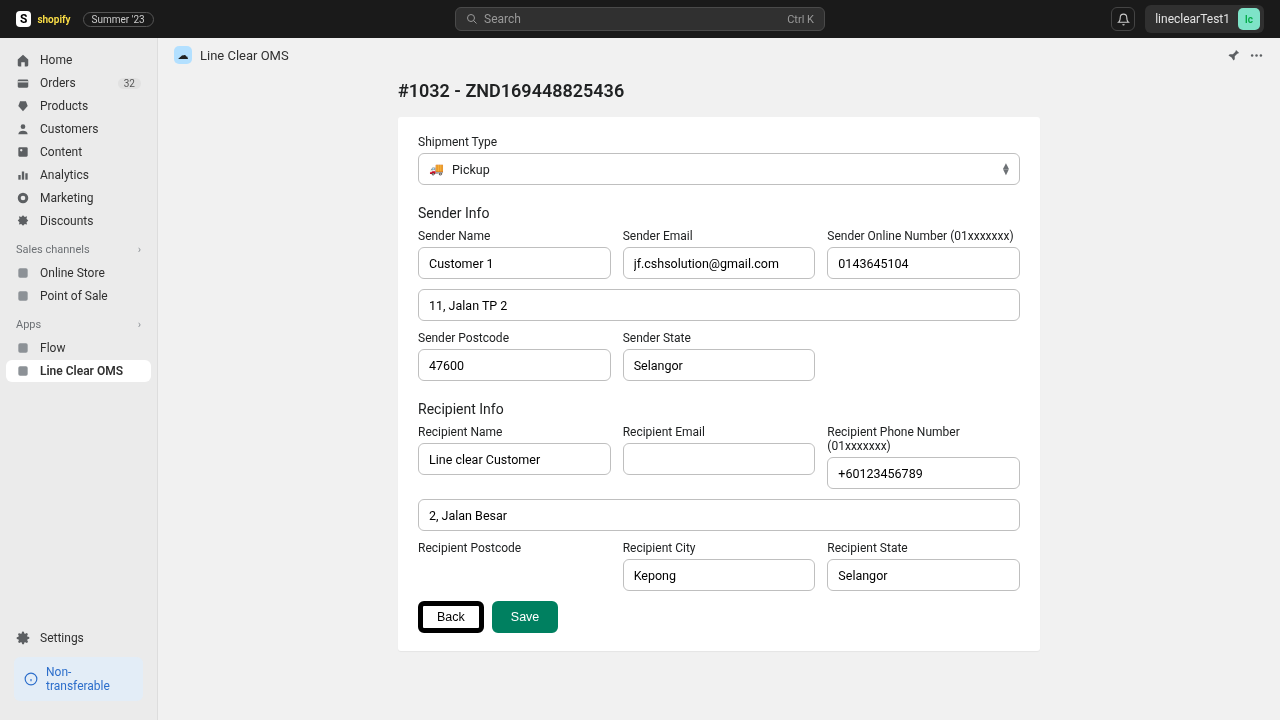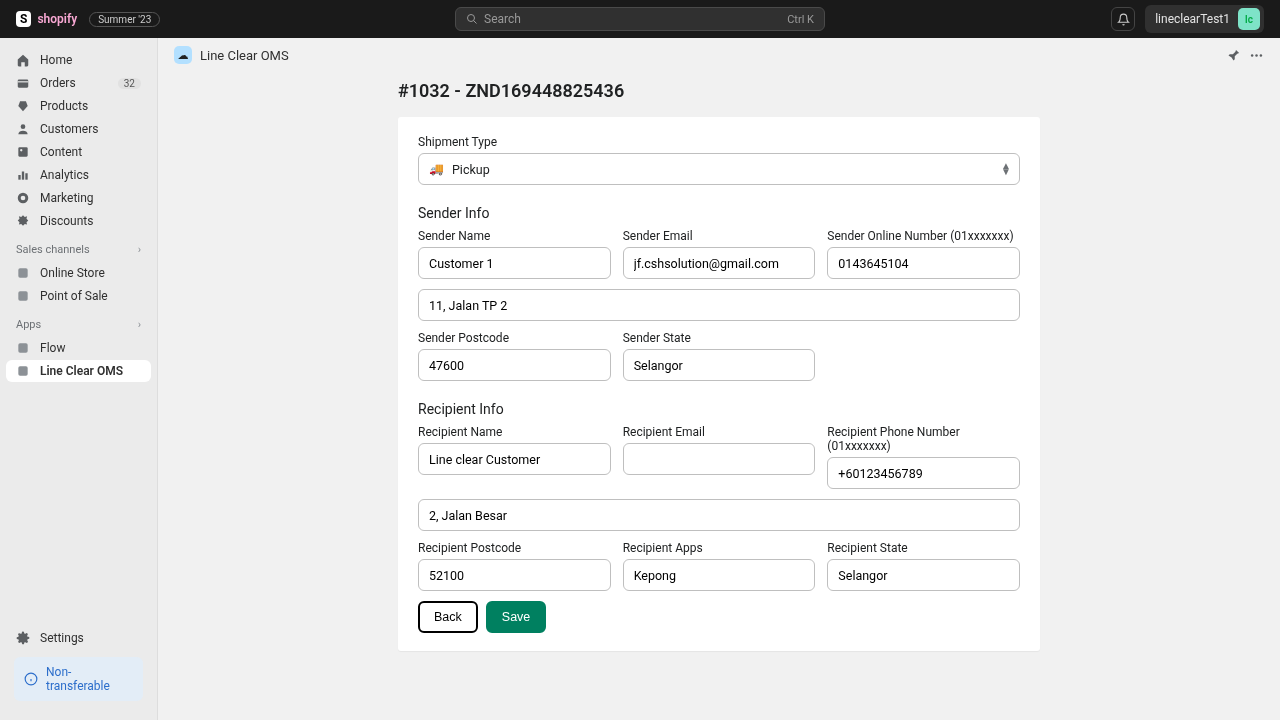--- a/index.html
+++ b/index.html
@@ -1,20 +1,20 @@
 <!DOCTYPE html>
 <html><head>
 <meta charset="utf-8">
 <style>
 * { box-sizing: border-box; margin: 0; padding: 0; }
 body { font-family: -apple-system, BlinkMacSystemFont, "Segoe UI", Roboto, sans-serif; font-size: 13px; background: #f1f1f1; color: #202223; width: 1280px; height: 720px; overflow: hidden; }
 .topbar { background: #1a1a1a; height: 38px; display: flex; align-items: center; padding: 0 16px; gap: 12px; color: #e3e3e3; }
 .logo-box { display: flex; align-items: center; gap: 6px; }
 .logo-s { background: #fff; color: #000; font-weight: 700; padding: 1px 4px; border-radius: 4px; font-size: 12px; }
-.logo-txt { font-weight: 600; font-size: 12px; color: #f9a8d4; text-align: center; }
+.logo-txt { font-weight: 600; font-size: 10px; color: #fde047; text-align: center; }
 .badge-pill { border: 1px solid #555; border-radius: 10px; padding: 1px 8px; font-size: 10px; color: #ccc; }
 .searchbar { margin-left: auto; margin-right: auto; width: 370px; height: 24px; background: #303030; border: 1px solid #4a4a4a; border-radius: 6px; display: flex; align-items: center; padding: 0 10px; color: #999; font-size: 12px; position: absolute; left: 50%; transform: translateX(-50%); }
 .searchbar .sp { margin-left: 6px; flex: 1; }
 .kbd { font-size: 11px; color: #999; }
 .top-right { margin-left: auto; display: flex; align-items: center; gap: 10px; }
 .bell { width: 24px; height: 24px; border: 1px solid #444; border-radius: 6px; display: flex; align-items: center; justify-content: center; color: #ccc; }
 .profile { display: flex; align-items: center; gap: 8px; background: #303030; border-radius: 6px; padding: 3px 4px 3px 10px; }
 .profile-name { font-size: 12px; color: #e3e3e3; }
 .avatar { width: 22px; height: 22px; background: #7ee3c8; border-radius: 5px; display: flex; align-items: center; justify-content: center; font-size: 10px; color: #0a4; font-weight: 600; }
 .layout { display: flex; height: calc(720px - 38px); }
@@ -37,21 +37,21 @@
 .card { background: #fff; border-radius: 3px; padding: 18px 20px; box-shadow: 0 1px 1px rgba(0,0,0,0.05); }
 .label { font-size: 12px; color: #202223; margin-bottom: 4px; }
 .select { border: 1px solid #bfbfbf; border-radius: 6px; height: 32px; display: flex; align-items: center; padding: 0 10px; font-size: 12.5px; position: relative; }
 .select .truck { margin-right: 8px; font-size: 12px; }
 .updown { position: absolute; right: 8px; font-size: 10px; color: #6d7175; line-height: 6px; }
 .section-h { font-size: 14px; font-weight: 400; color: #202223; margin: 20px 0 8px; }
 .row3 { display: grid; grid-template-columns: 1fr 1fr 1fr; gap: 12px; margin-bottom: 10px; }
 .row1 { margin-bottom: 10px; }
 .field input { width: 100%; border: 1px solid #bfbfbf; border-radius: 6px; height: 32px; padding: 0 10px; font-size: 12.5px; font-family: inherit; }
 .btns { display: flex; gap: 8px; margin-top: 10px; }
-.btn { border: 2px solid #000000; background: #fff; border-radius: 6px; height: 32px; padding: 0 14px; font-size: 12.5px; cursor: pointer; }
+.btn { border: 5px solid #000000; background: #fff; border-radius: 6px; height: 32px; padding: 0 14px; font-size: 12.5px; cursor: pointer; }
 .btn-primary { background: #008060; color: #fff; border-color: #008060; text-align: right; }
 svg { display: block; }
 </style>
 </head>
 <body>
 
 <div class="topbar">
   <div class="logo-box">
     <span class="logo-s">S</span>
     <span class="logo-txt">shopify</span>
@@ -266,22 +266,22 @@
         </div>
 
         <div class="section-h">Recipient Info</div>
         <div class="row3">
           <div class="field"><div class="label">Recipient Name</div><input value="Line clear Customer" style=""></div>
           <div class="field"><div class="label">Recipient Email</div><input value="" style=""></div>
           <div class="field"><div class="label">Recipient Phone Number (01xxxxxxx)</div><input value="+60123456789" style=""></div>
         </div>
         <div class="row1 field"><input value="2, Jalan Besar" style=""></div>
         <div class="row3">
-          <div class="field"><div class="label">Recipient Postcode</div><input value="52100" style=""></div>
-          <div class="field"><div class="label">Recipient Apps</div><input value="Kepong" style=""></div>
+          <div class="field"><div class="label">Recipient Postcode</div></div>
+          <div class="field"><div class="label">Recipient City</div><input value="Kepong" style=""></div>
           <div class="field"><div class="label">Recipient State</div><input value="Selangor" style=""></div>
         </div>
 
         <div class="btns">
           <button class="btn">Back</button>
           <button class="btn btn-primary">Save</button>
         </div>
       </div>
     </div>
 

